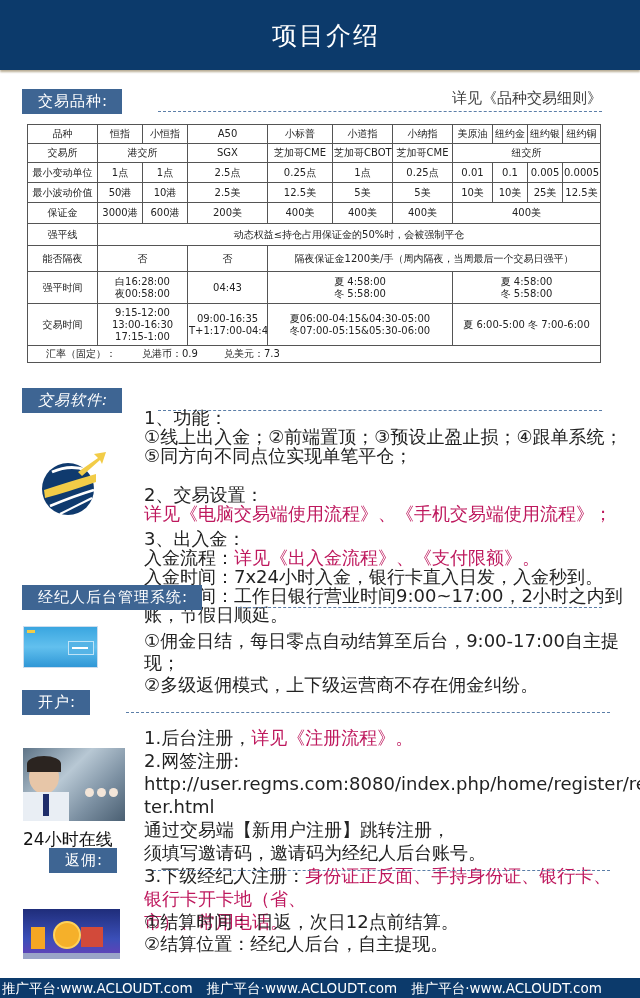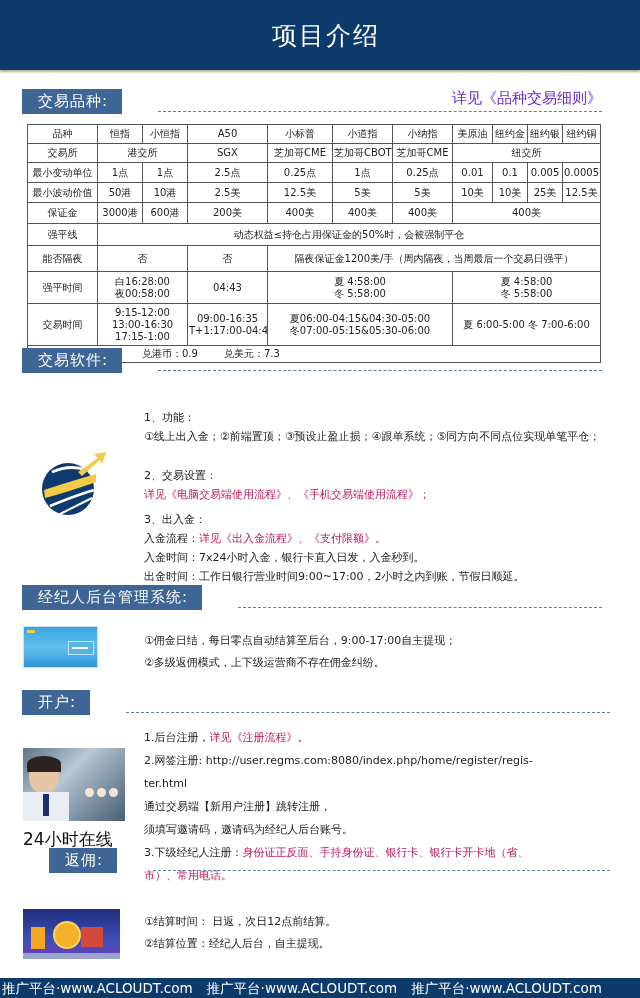--- a/index.html
+++ b/index.html
@@ -5,28 +5,28 @@
   * { box-sizing: border-box; margin: 0; padding: 0; }
   html, body { width: 640px; height: 998px; background: #ffffff; overflow: hidden; }
   body { font-family: "DejaVu Sans", "Liberation Sans", sans-serif; color: #222; position: relative; }
 
   .banner { position: absolute; left: 0; top: 0; width: 640px; height: 70px; background: #0c3a6b; box-shadow: 0 2px 2px #b9ad95; display: flex; align-items: center; justify-content: center; }
   .banner-title { color: #fff; font-size: 25px; letter-spacing: 2px; margin-left: 12px; }
 
   .sec-head { position: absolute; left: 22px; height: 25px; display: flex; align-items: flex-end; gap: 36px; }
   .sec-label { background: #3e6593; color: #fff; font-size: 15px; height: 25px; line-height: 25px; padding: 0 14px 0 16px; letter-spacing: 1px; white-space: nowrap; }
   .sec-dash { flex: 1; border-bottom: 1px dashed #5b7ea8; height: 1px; margin-bottom: 2px; }
-  .sec-link { position: absolute; right: 0; bottom: 6px; color: #6d28d9; font-size: 15px; }
+  .sec-link { position: absolute; right: 0; bottom: 6px; color: #404040; font-size: 15px; }
 
   table.products { position: absolute; left: 27px; top: 124px; width: 573px; border-collapse: collapse; font-size: 10px; table-layout: fixed; }
   table.products td { border: 1px solid #555; text-align: center; vertical-align: middle; padding: 0 1px; line-height: 12px; white-space: nowrap; overflow: hidden; }
   .rate-row td { text-align: left !important; padding-left: 18px !important; }
   .rate-row span { margin-right: 26px; }
 
-  .body-text { position: absolute; font-size: 11px; line-height: 19px; color: #222; }
+  .body-text { position: absolute; font-size: 18px; line-height: 19px; color: #222; }
   .red { color: #be185d; }
   .p { display: block; }
 
   .footer { position: absolute; left: 0; top: 978px; width: 640px; height: 20px; background: #0c3a6b; color: #fff; font-size: 13.5px; line-height: 20px; white-space: nowrap; overflow: hidden; padding-left: 2px; }
   .footer span { margin-right: 14px; }
 </style>
 </head>
 <body>
 
 <div class="banner">
@@ -156,21 +156,21 @@
     <td colspan="4">夏 6:00-5:00  冬 7:00-6:00</td>
   </tr>
   <tr class="rate-row" style="height:17px">
     <td colspan="11">
       <span>汇率（固定）：</span><span>兑港币：0.9</span><span>兑美元：7.3</span>
     </td>
   </tr>
 </tbody>
   </table>
 
-<div class="sec-head" style="top:348px; width:580px;">
+<div class="sec-head" style="top:388px; width:580px;font-style:italic;">
   <div class="sec-label">交易软件:</div>
   <div class="sec-dash"></div>
 </div>
 
 <svg style="position:absolute; left:38px; top:452px;" width="68" height="66" viewBox="0 0 68 66">
   <circle cx="30" cy="37" r="26" fill="#0f3a6e"></circle>
   <path d="M6,38 Q30,30 58,22 L58,30 Q30,40 7,46 Z" fill="#f2cc47"></path>
   <path d="M14,20 Q32,12 48,18" stroke="#fff" stroke-width="3" fill="none"></path>
   <path d="M12,54 Q36,44 56,38" stroke="#fff" stroke-width="2.5" fill="none"></path>
   <path d="M22,62 Q42,52 54,46" stroke="#fff" stroke-width="2" fill="none"></path>

